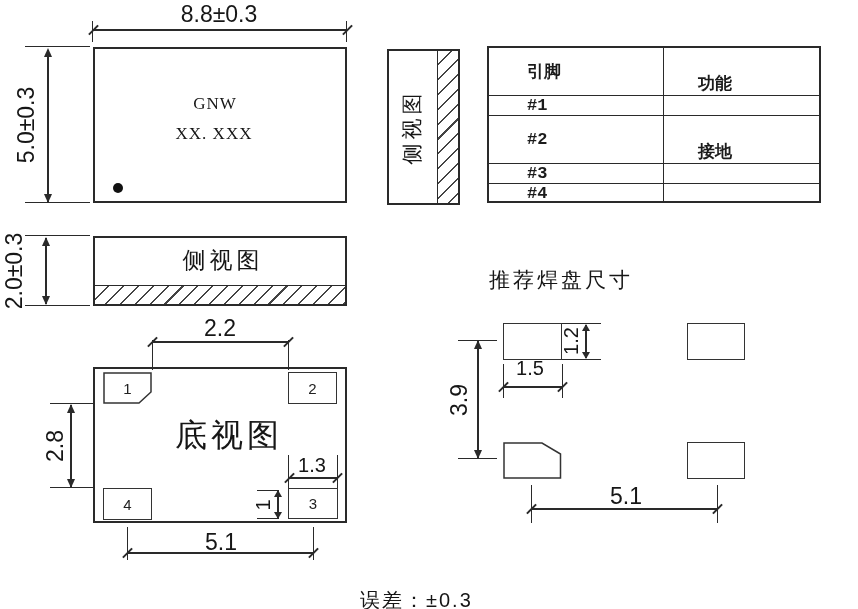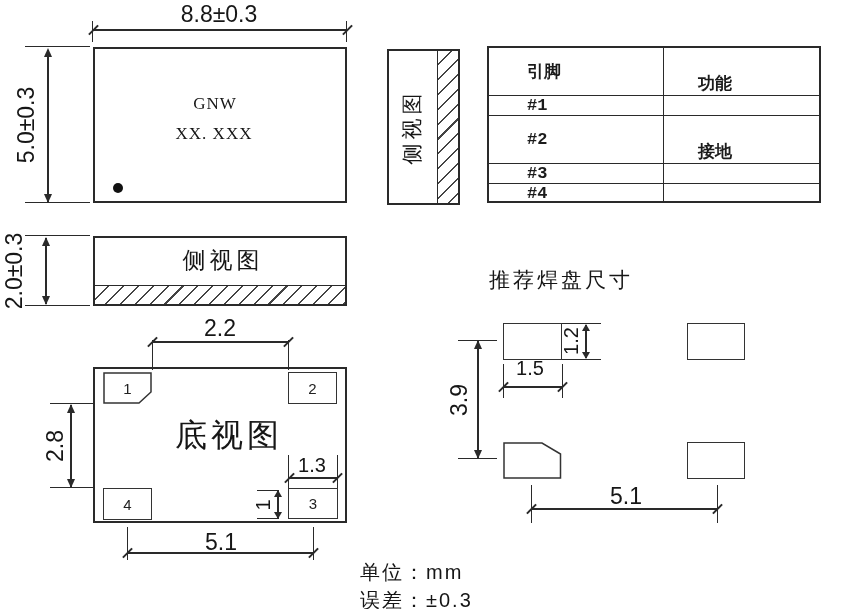--- a/index.html
+++ b/index.html
@@ -186,16 +186,15 @@
     <span class="rot dim" style="left:459px;top:400px;">3.9</span>
 
     <div class="ln" style="left:531px;top:485px;width:1px;height:38px;"></div>
     <div class="ln" style="left:717px;top:485px;width:1px;height:38px;"></div>
     <div class="ln" style="left:531px;top:508px;width:186px;height:1.5px;"></div>
     <div class="tick" style="left:525px;top:508px;"></div>
     <div class="tick" style="left:711px;top:508px;"></div>
     <span class="txt dim" style="left:626px;top:496px;">5.1</span>
   </div>
 
-  <div class="note" style="left:360px;top:559px;">单位：mm</div>
   <div class="note" style="left:360px;top:587px;">误差：±0.3</div>
 
 </div>
 
 </body></html>

